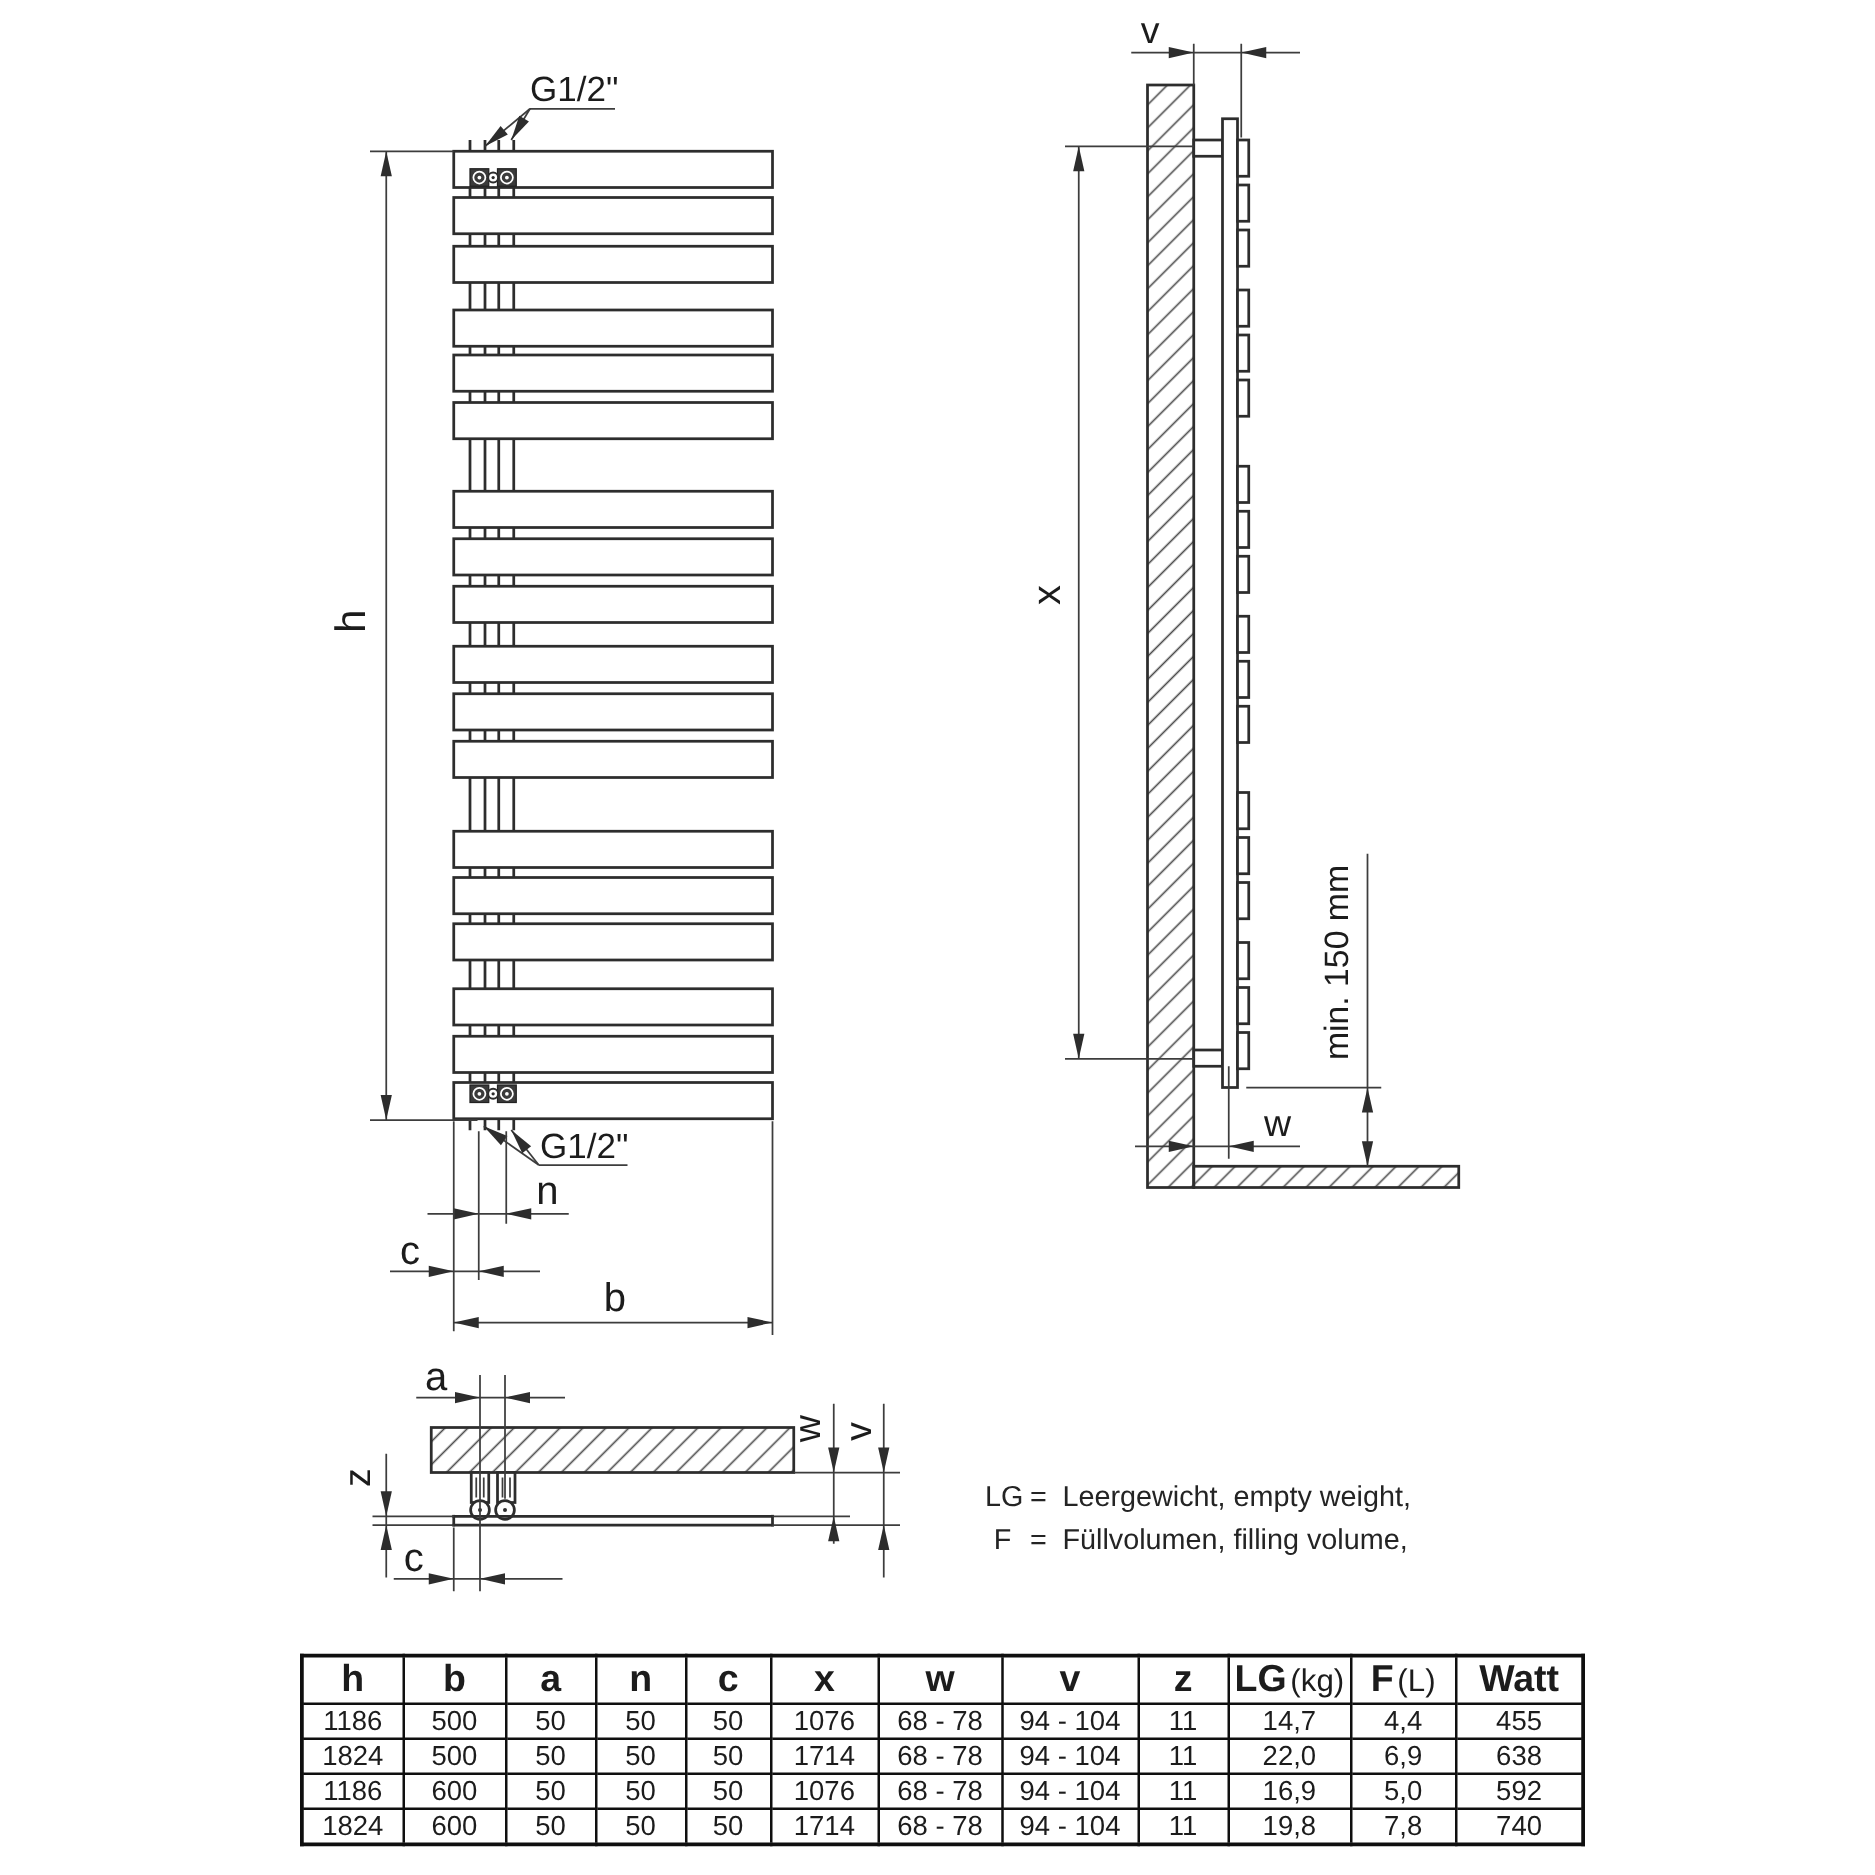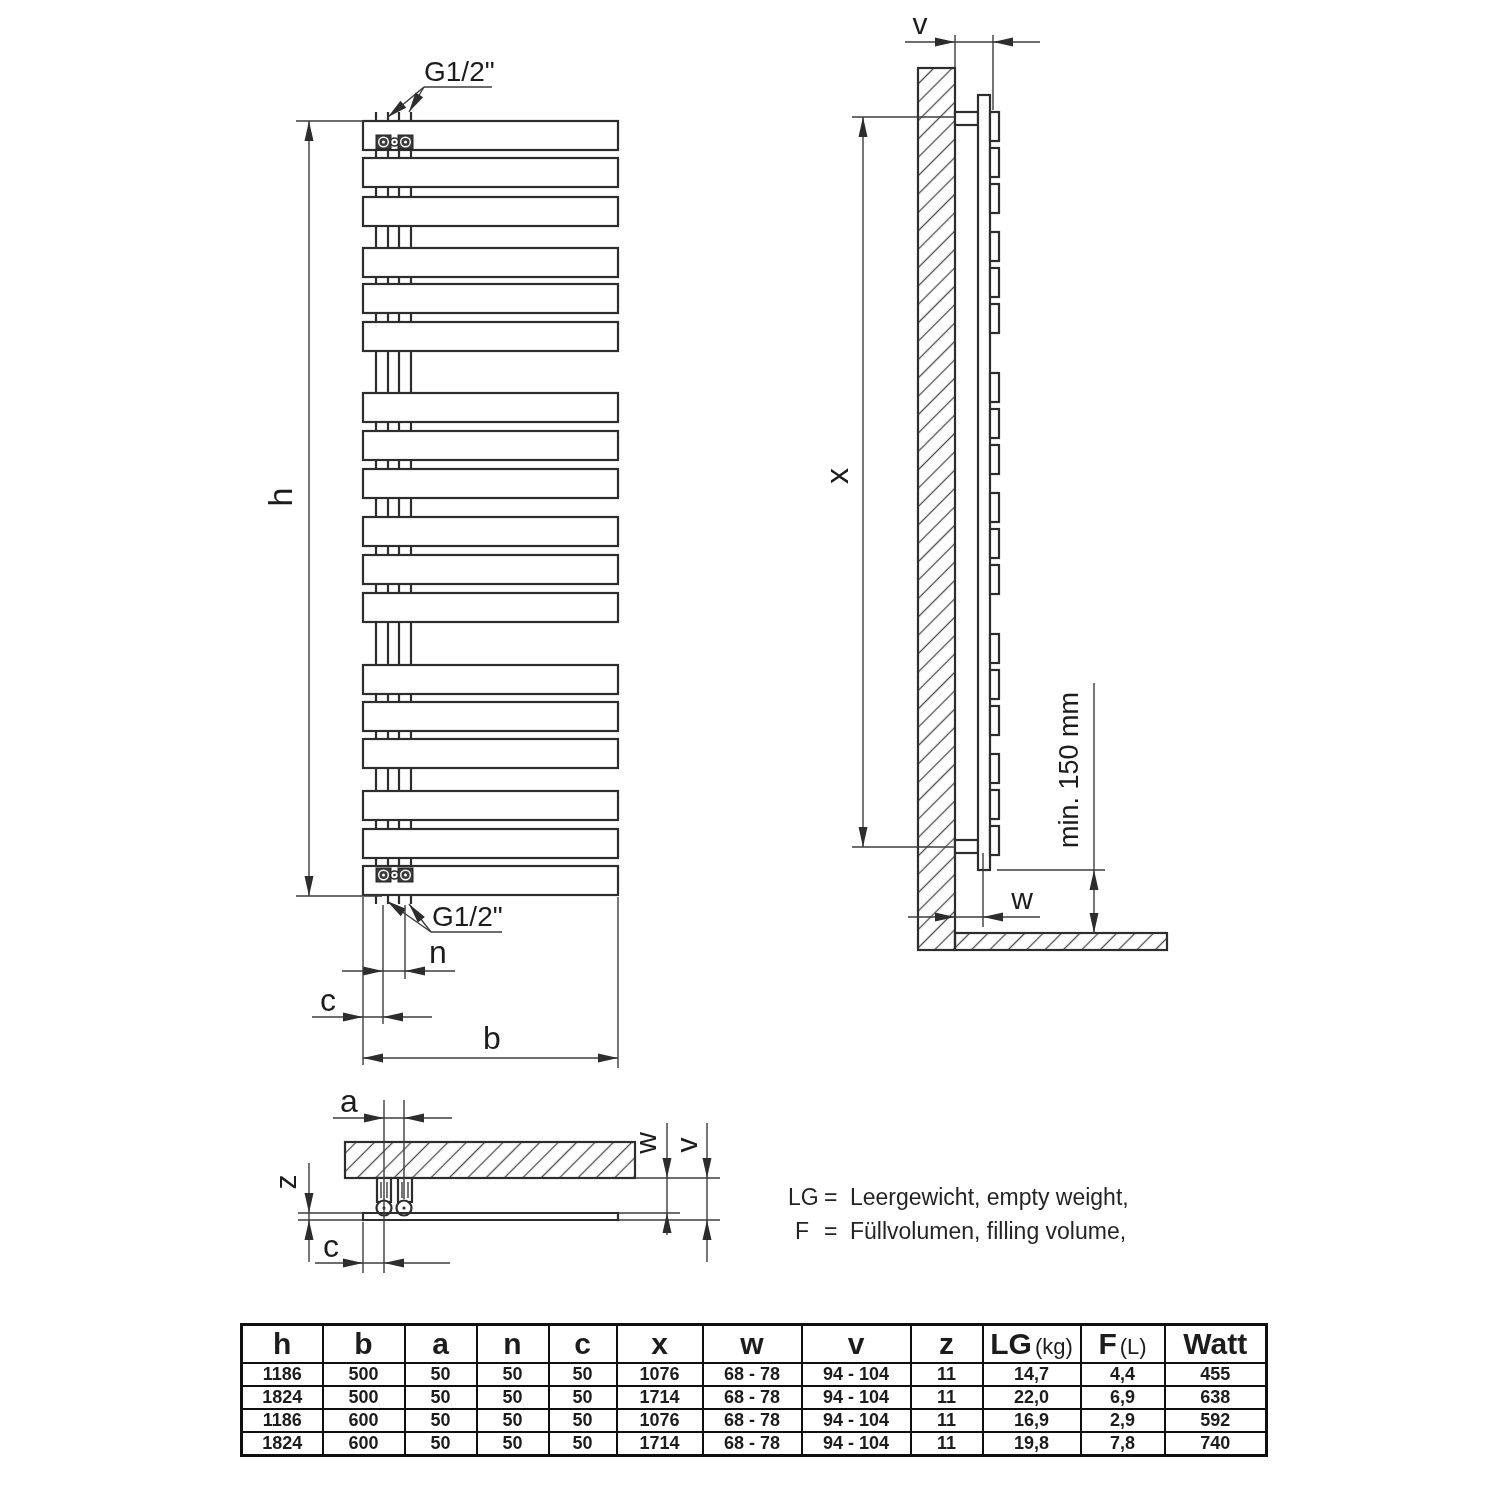--- a/index.html
+++ b/index.html
@@ -27,22 +27,22 @@
   .lrow .t-f{padding-left:7px;box-sizing:border-box;}
   .lrow .eq{width:26px;flex:none;}
   .lrow.f{margin-top:6px;}
 
   
   .spec-table{position:absolute;left:240px;top:1323px;border-collapse:collapse;table-layout:fixed;
               border:3px solid #0f0f0f;}
   .spec-table th,.spec-table td{border:2px solid #0f0f0f;text-align:center;padding:0 2px;
               vertical-align:middle;box-sizing:border-box;overflow:hidden;white-space:nowrap;}
   .spec-table th{height:38px;font-size:30px;font-weight:bold;}
-  .spec-table td{height:16px;font-size:18px;font-weight:bold;}
-  .spec-table th .unit{font-weight:normal;font-size:22px;margin-left:3px;}
+  .spec-table td{height:16px;font-size:22px;font-weight:normal;}
+  .spec-table th .unit{font-weight:normal;font-size:25px;margin-left:3px;}
 </style>
 </head>
 <body>
 
 <div class="canvas">
 
   <svg width="1500" height="1500" viewBox="0 0 1500 1500">
     <defs>
       <pattern id="hatch" width="13" height="13" patternUnits="userSpaceOnUse" patternTransform="rotate(-45)">
         <line x1="0" y1="6.5" x2="13" y2="6.5" stroke="#4b4b4b" stroke-width="1.3"></line>
@@ -293,21 +293,21 @@
           <td>1186</td>
           <td>600</td>
           <td>50</td>
           <td>50</td>
           <td>50</td>
           <td>1076</td>
           <td>68 - 78</td>
           <td>94 - 104</td>
           <td>11</td>
           <td>16,9</td>
-          <td>2,9</td>
+          <td>5,0</td>
           <td>592</td>
         </tr>
         <tr>
           <td>1824</td>
           <td>600</td>
           <td>50</td>
           <td>50</td>
           <td>50</td>
           <td>1714</td>
           <td>68 - 78</td>

